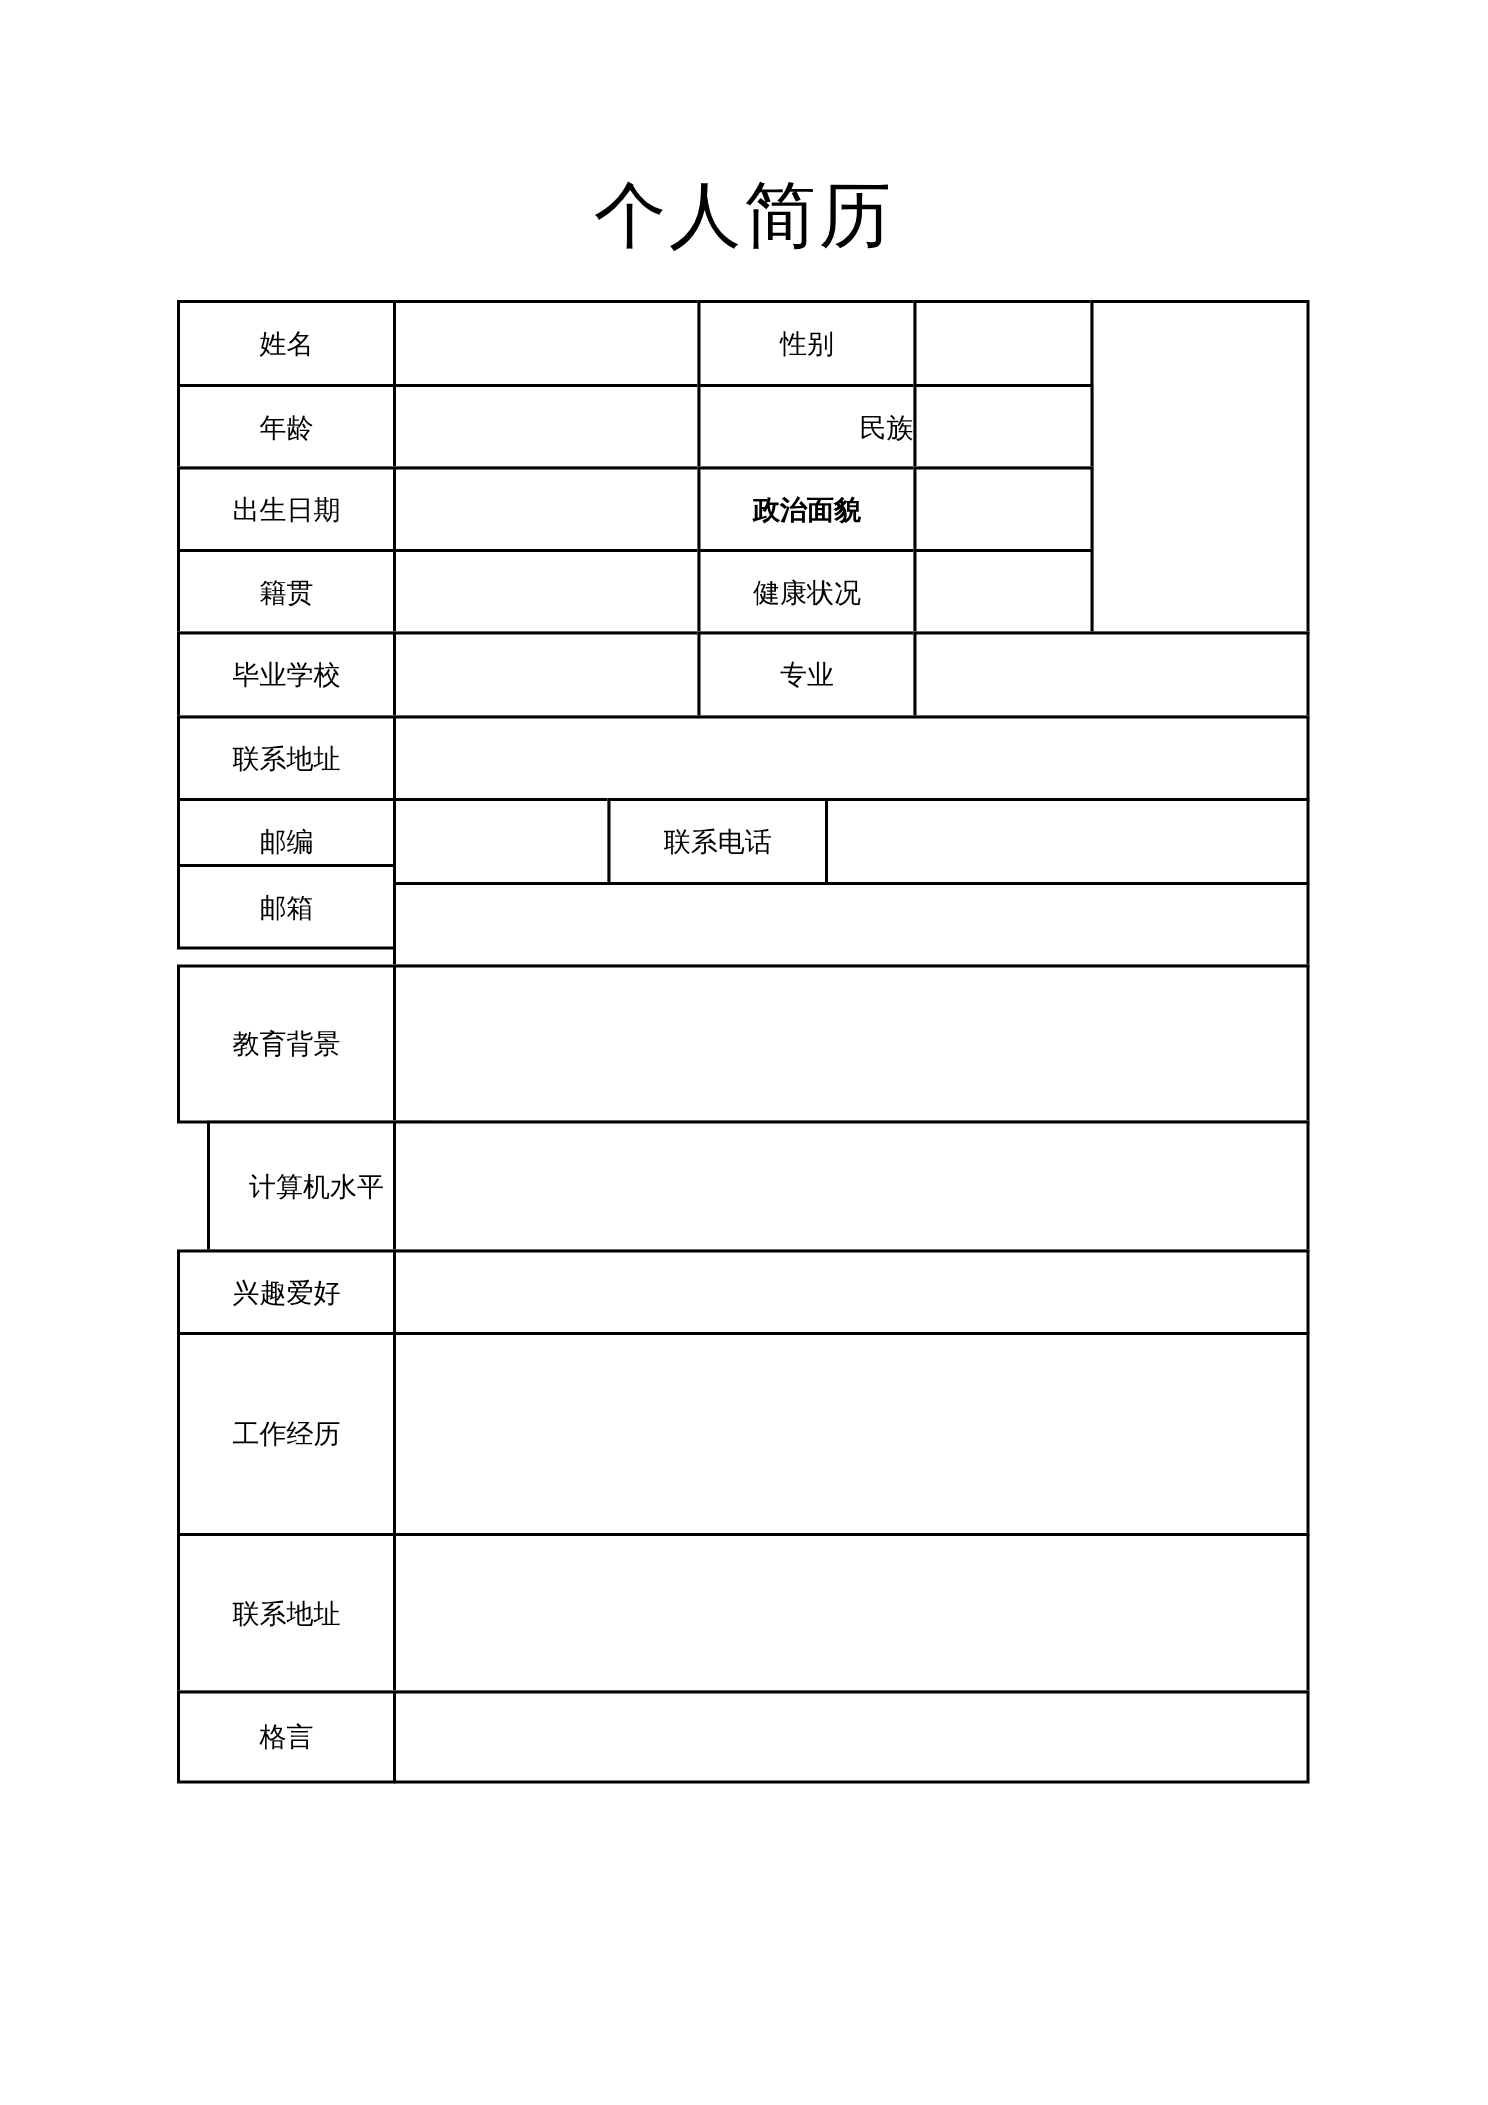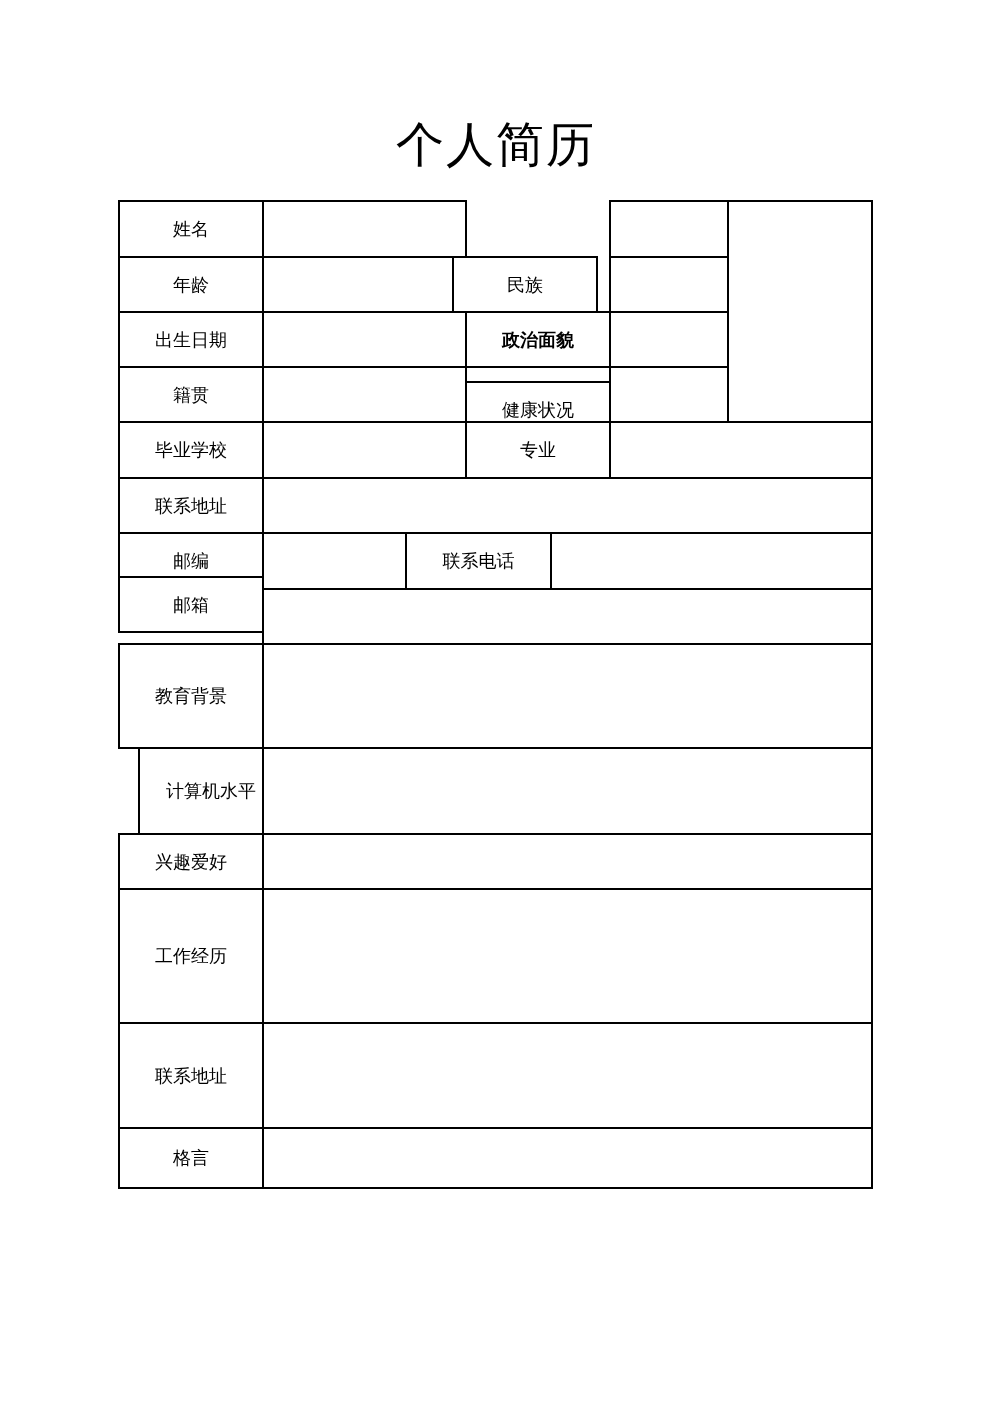--- a/index.html
+++ b/index.html
@@ -14,46 +14,49 @@
 <body>
 
 <div class="title">个人简历</div>
 
 <div class="grid">
 
   <div class="cell" style="left:118px;top:200px;width:146px;height:58px;">
       <span class="lbl">姓名</span>
     </div>
   <div class="cell input" style="left:262px;top:200px;width:205px;height:58px;"></div>
+  <div class="cell" style="left:465px;top:200px;width:146px;height:58px;">
+      <span class="lbl">性别</span>
+    </div>
   <div class="cell input" style="left:609px;top:200px;width:120px;height:58px;"></div>
   <div class="cell input" style="left:727px;top:200px;width:146px;height:223px;"></div>
 
   <div class="cell" style="left:118px;top:256px;width:146px;height:57px;">
       <span class="lbl">年龄</span>
     </div>
   <div class="cell input" style="left:262px;top:256px;width:205px;height:57px;"></div>
-  <div class="cell" style="left:452px;top:256px;width:146px;height:57px;">
+  <div class="cell" style="left:465px;top:256px;width:146px;height:57px;justify-content:flex-end;">
       <span class="lbl">民族</span>
     </div>
   <div class="cell input" style="left:609px;top:256px;width:120px;height:57px;"></div>
 
   <div class="cell" style="left:118px;top:311px;width:146px;height:57px;">
       <span class="lbl">出生日期</span>
     </div>
   <div class="cell input" style="left:262px;top:311px;width:205px;height:57px;"></div>
   <div class="cell" style="left:465px;top:311px;width:146px;height:57px;font-weight:bold;">
       <span class="lbl">政治面貌</span>
     </div>
   <div class="cell input" style="left:609px;top:311px;width:120px;height:57px;"></div>
 
   <div class="cell" style="left:118px;top:366px;width:146px;height:57px;">
       <span class="lbl">籍贯</span>
     </div>
   <div class="cell input" style="left:262px;top:366px;width:205px;height:57px;"></div>
-  <div class="cell" style="left:465px;top:366px;width:146px;height:57px;margin-top:15px;">
+  <div class="cell" style="left:465px;top:366px;width:146px;height:57px;">
       <span class="lbl">健康状况</span>
     </div>
   <div class="cell input" style="left:609px;top:366px;width:120px;height:57px;"></div>
 
   <div class="cell" style="left:118px;top:421px;width:146px;height:58px;">
       <span class="lbl">毕业学校</span>
     </div>
   <div class="cell input" style="left:262px;top:421px;width:205px;height:58px;"></div>
   <div class="cell" style="left:465px;top:421px;width:146px;height:58px;">
       <span class="lbl">专业</span>

